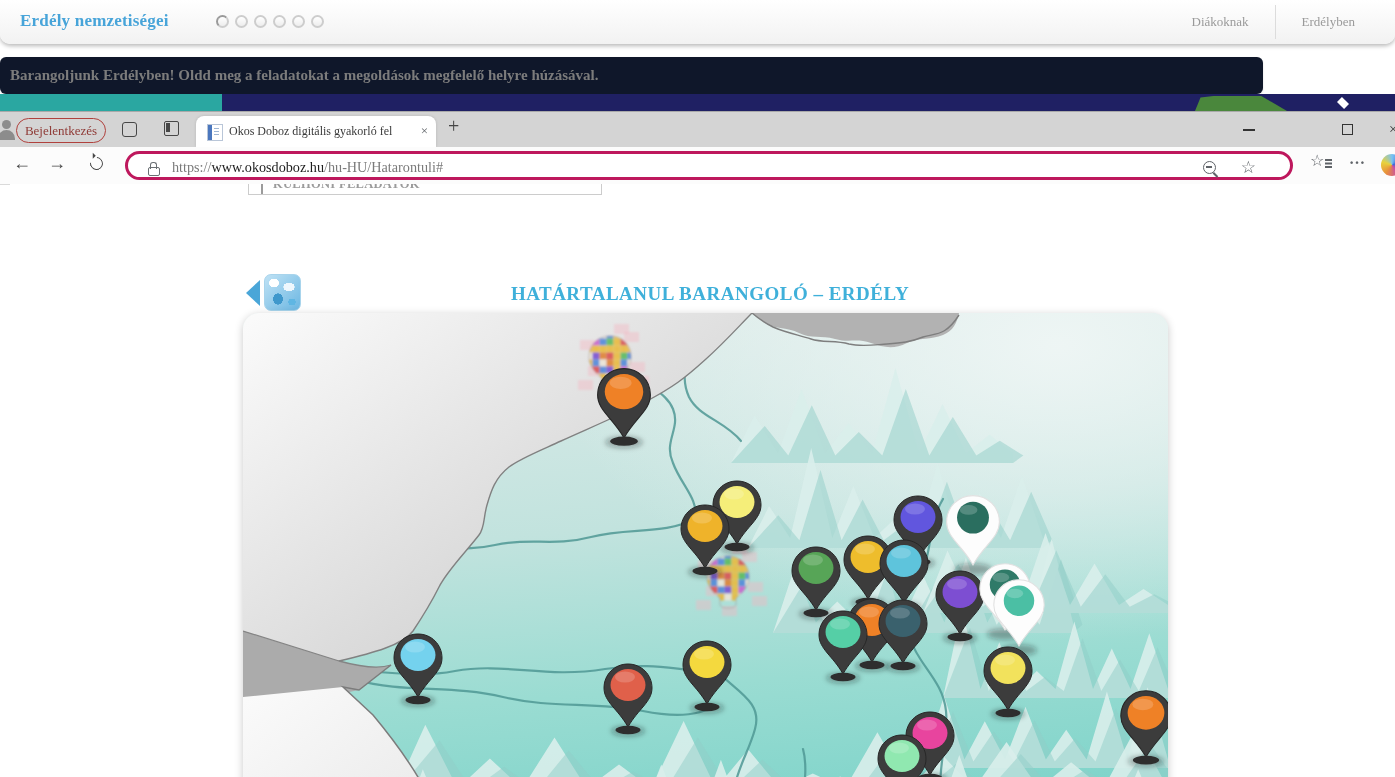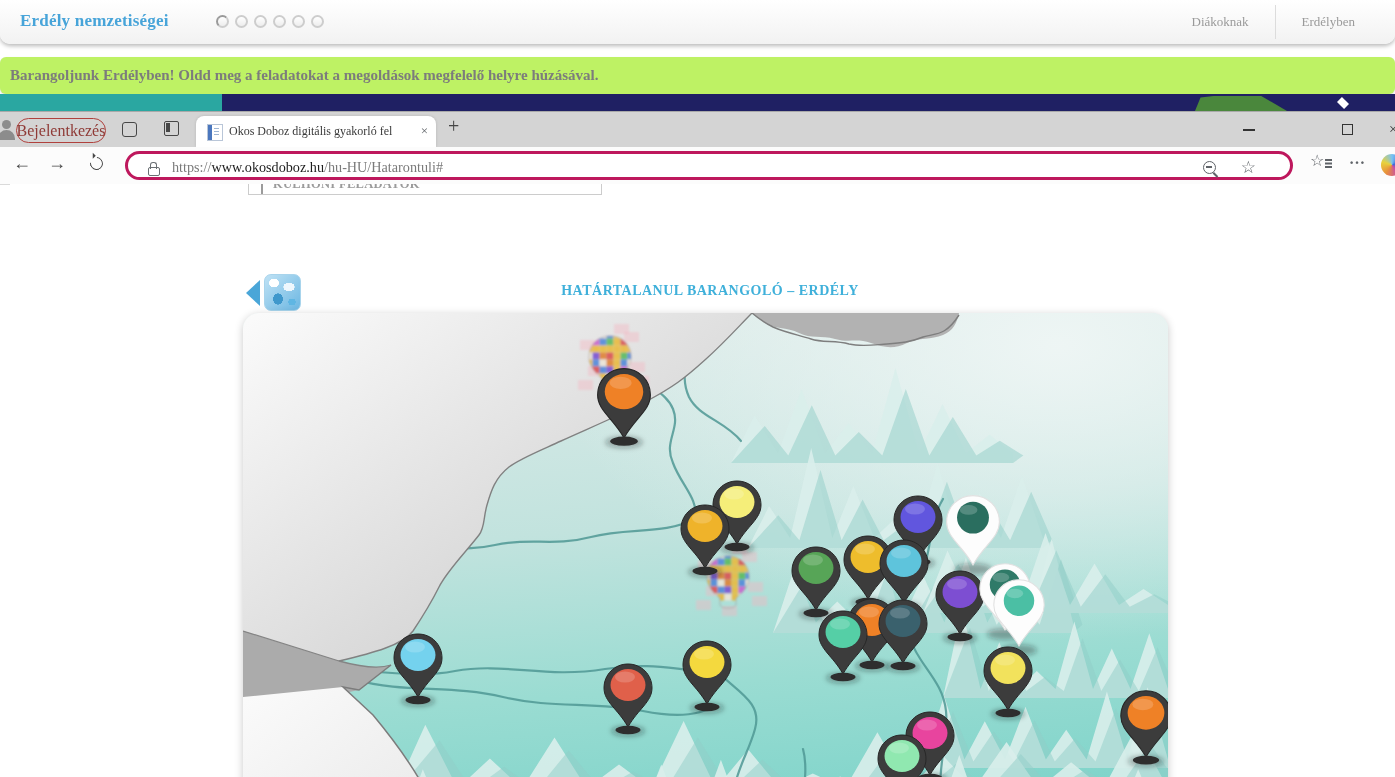--- a/index.html
+++ b/index.html
@@ -12,39 +12,39 @@
     background:linear-gradient(#ffffff,#f2f2f2);
     border-radius:0 0 10px 10px;box-shadow:0 2px 4px rgba(0,0,0,.28);}
   .site-title{left:20px;top:11px;font-size:17px;font-weight:bold;color:#47a4d9;letter-spacing:.2px;}
   .dots{left:216px;top:15px;display:flex;gap:6px;}
   .dot{width:13px;height:13px;border-radius:50%;border:2px solid #cdcdcd;
        background:linear-gradient(#ffffff,#ededed);box-sizing:border-box;}
   .dot.first{border-color:#9a9a9a #cdcdcd #cdcdcd #9a9a9a;}
   .site-nav{right:14px;top:0;height:44px;display:flex;align-items:center;}
   .site-nav-btn{padding:0 26px;font-size:13px;color:#9a9a9a;height:44px;line-height:44px;}
   .site-nav-divider{width:1px;height:34px;background:#dcdcdc;}
-  .site-banner{left:0;top:57px;width:1395px;height:37px;background:#bef264;
+  .site-banner{left:0;top:57px;width:1263px;height:37px;background:#0f172a;
     border-radius:6px;box-shadow:0 1px 2px rgba(0,0,0,.15);}
   .site-banner-text{left:10px;top:0;height:37px;line-height:37px;font-size:15px;font-weight:bold;color:#7c7c7c;}
   .site-strip{left:0;top:94px;width:1395px;height:17px;}
   .strip-teal{left:0;top:0;width:222px;height:17px;}
   .strip-navy{left:222px;top:0;width:1173px;height:17px;}
   .strip-green{left:1195px;top:2px;width:92px;height:15px;
     clip-path:polygon(0 100%,6% 10%,20% 0,72% 0,100% 100%);}
   .strip-diamond{left:1338px;top:4px;width:10px;height:10px;background:#fff;
     transform:rotate(45deg) scaleY(.7);}
 
   
   .browser{left:0;top:111px;width:1395px;height:666px;background:#fff;border-top:1px solid #a9a9a9;}
   .tabbar{left:0;top:0;width:1395px;height:35px;background:#d4d4d4;}
   .person{left:-4px;top:7px;width:22px;height:22px;overflow:hidden;}
   .person::before{content:"";position:absolute;left:6px;top:1px;width:9px;height:9px;border-radius:50%;background:#8c8c8c;}
   .person::after{content:"";position:absolute;left:2px;top:11px;width:17px;height:10px;border-radius:9px 9px 0 0;background:#8c8c8c;}
   .login-pill{left:16px;top:6px;width:88px;height:23px;border:1px solid #b0413d;border-radius:13px;
-    color:#8f3a36;font-size:16px;display:flex;align-items:center;justify-content:center;background:transparent;}
+    color:#8f3a36;font-size:13px;display:flex;align-items:center;justify-content:center;background:transparent;}
   .icon-stack{left:122px;top:10px;width:13px;height:13px;border:1.6px solid #474747;border-radius:3px;background:#d4d4d4;}
   .icon-stack::before{content:"";position:absolute;left:-5px;top:-5px;width:13px;height:13px;border:1.6px solid #474747;border-radius:3px;z-index:-1;}
   .icon-vtabs{left:164px;top:9px;width:15px;height:15px;border:1.7px solid #474747;border-radius:2px;box-sizing:border-box;}
   .icon-vtabs::before{content:"";position:absolute;left:1px;top:1px;width:4px;height:9px;background:#474747;}
   .tab{left:196px;top:4px;width:240px;height:31px;background:#fff;border-radius:8px 8px 0 0;
        box-shadow:0 0 3px rgba(0,0,0,.15);}
   .favicon{left:11px;top:8px;width:14px;height:15px;background:linear-gradient(90deg,#4b77be 0 4px,#ffffff 4px);
     border:1px solid #b9c6d8;}
   .favicon::after{content:"";position:absolute;left:6px;top:3px;width:5px;height:1.4px;background:#9fb6d4;
     box-shadow:0 3px 0 #9fb6d4,0 6px 0 #9fb6d4;}
@@ -88,21 +88,21 @@
   .ts-label{margin-top:-7px;font-size:12.5px;font-weight:bold;color:#9b9b9b;letter-spacing:.3px;white-space:nowrap;}
   .ts-right .ts-label{color:#4a4a4a;}
   .back-chevron{left:236px;top:96px;width:0;height:0;border-top:13px solid transparent;border-bottom:13px solid transparent;border-right:14px solid #4aa6d8;}
   .map-thumb{left:254px;top:90px;width:35px;height:35px;border-radius:7px;border:1px solid #a8d4ec;
     background:
       radial-gradient(8px 7px at 9px 8px,#ffffff 60%,transparent 61%),
       radial-gradient(10px 8px at 24px 12px,#eef7fd 55%,transparent 56%),
       radial-gradient(9px 10px at 13px 24px,#3f98cc 55%,transparent 56%),
       radial-gradient(7px 6px at 27px 27px,#5fb6e3 55%,transparent 56%),
       linear-gradient(135deg,#bfe2f5,#6cb7e2);}
-  .page-title{left:350px;top:99px;width:700px;text-align:center;font-size:14px;font-weight:bold;
+  .page-title{left:350px;top:99px;width:700px;text-align:center;font-size:19px;font-weight:bold;
     color:#3fb0da;letter-spacing:.5px;}
   .map-card{left:233px;top:129px;width:925px;height:537px;border-radius:16px 16px 0 0;overflow:hidden;
     box-shadow:0 2px 9px rgba(0,0,0,.22);}
 </style>
 </head>
 <body>
 
 <div class="stage">
 
   <div class="abs site-header">

